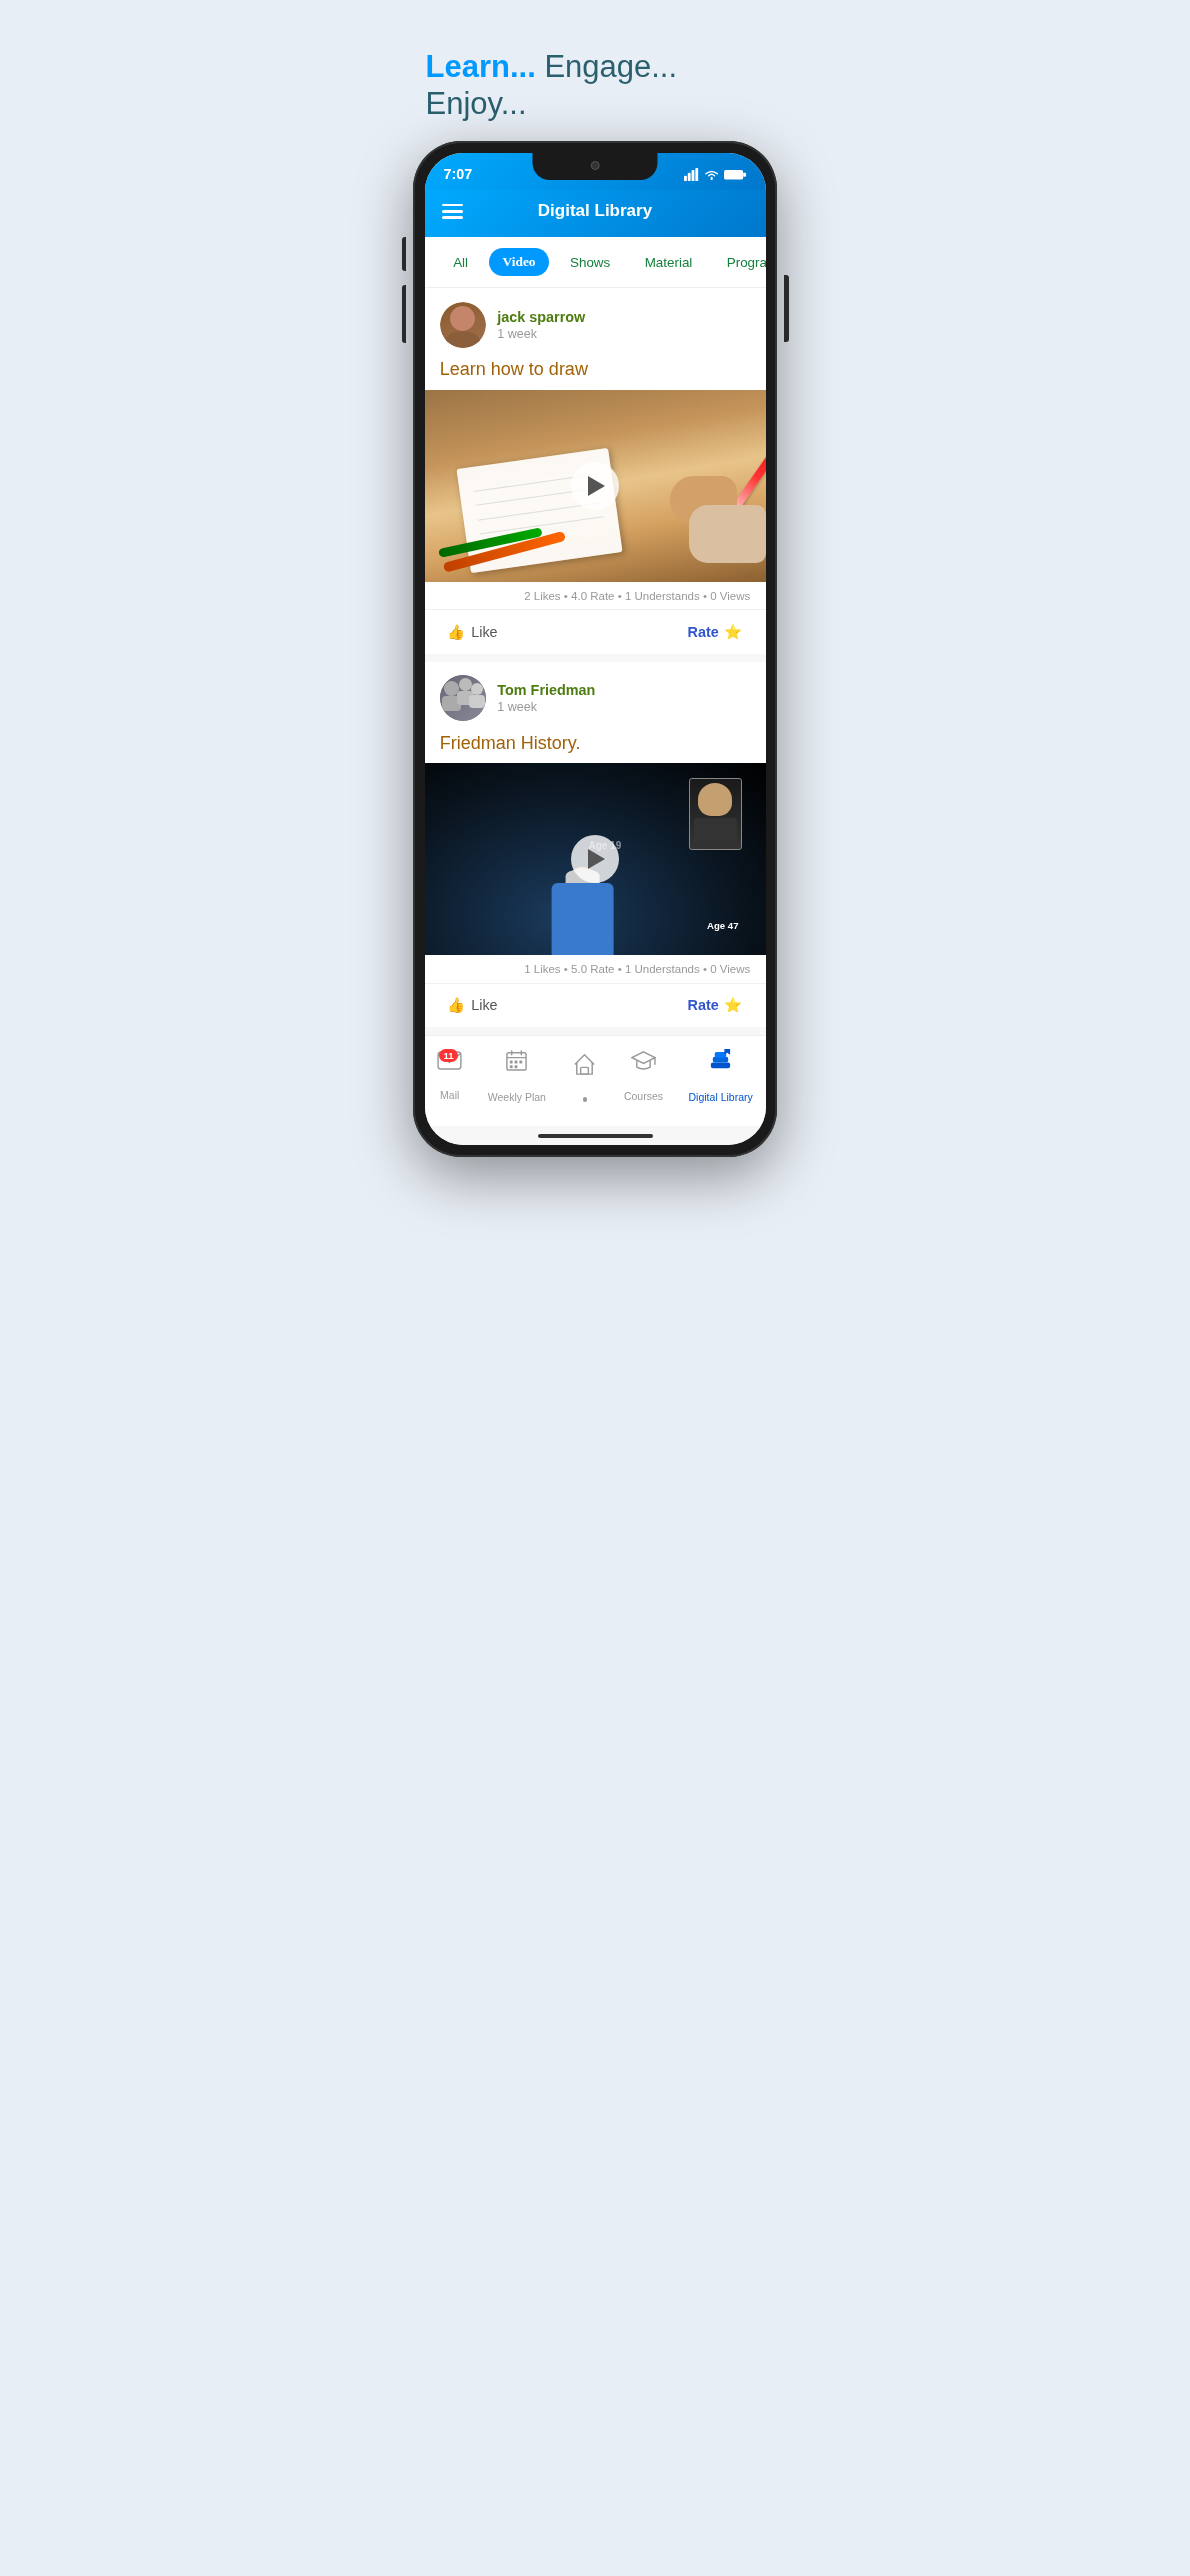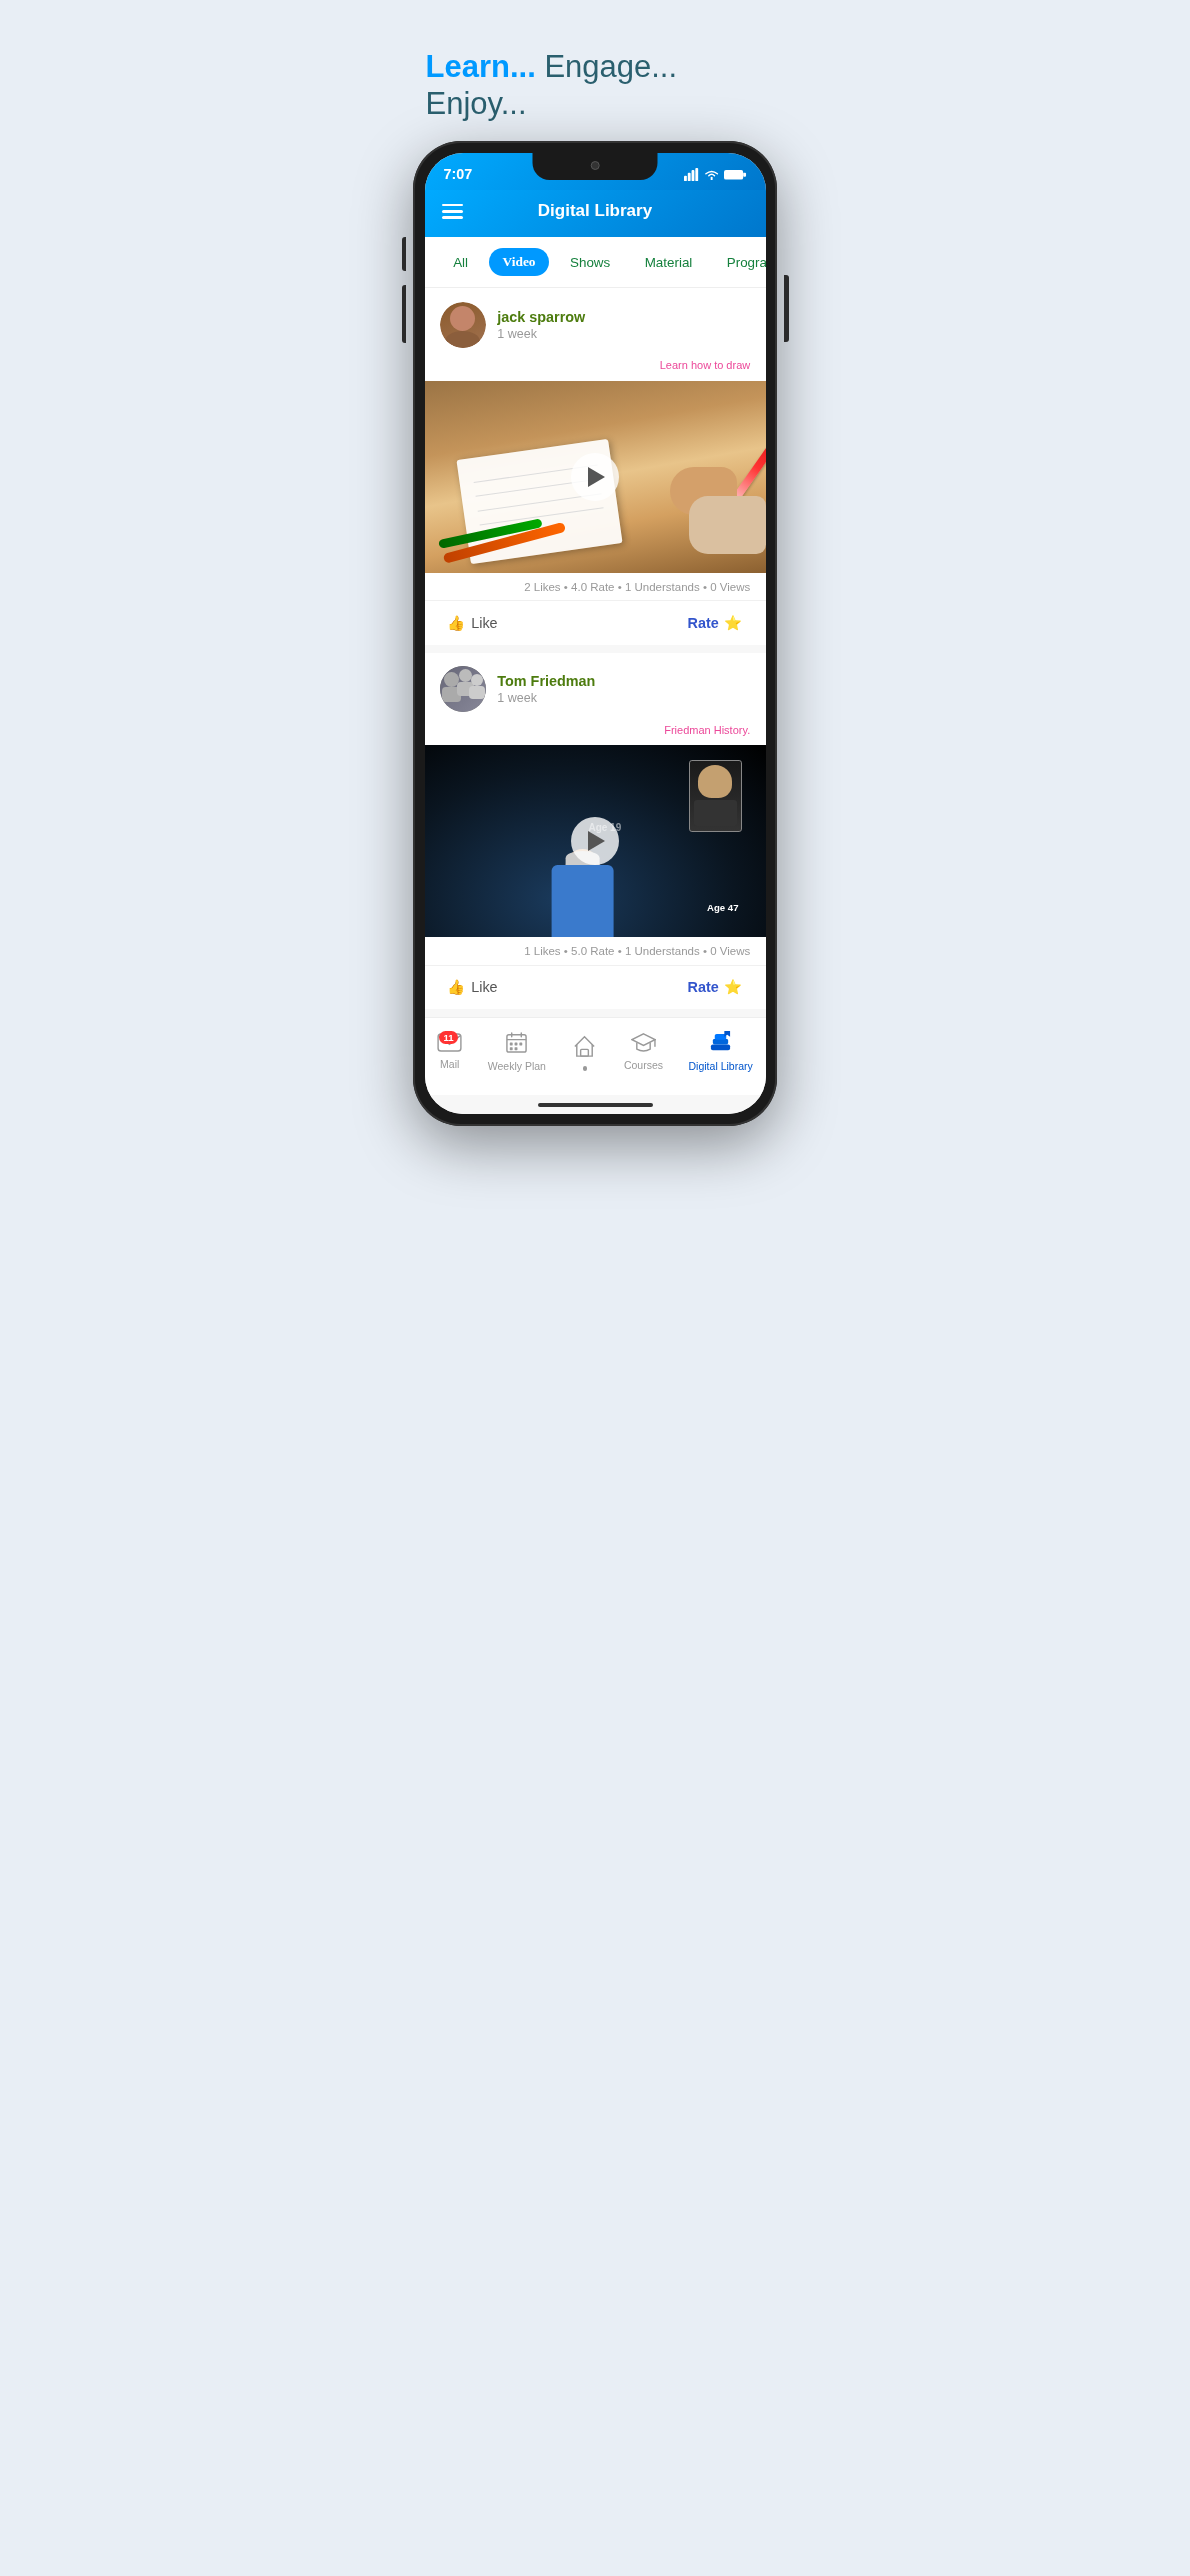--- a/index.html
+++ b/index.html
@@ -210,23 +210,22 @@
       text-align: center;
       overflow: hidden;
     }
 
     .post-meta { flex: 1; }
     .post-author { font-size: 14.4px; font-weight: 700; color: #4d7c0f; }
     .post-time { font-size: 12.5px; color: #999; margin-top: 1.9px; }
 
     .post-description {
       padding: 3.8px 15.3px 9.6px;
-      font-size: 11px;
-      color: #ec4899;
-      text-align: right;
+      font-size: 18px;
+      color: #a16207;
     }
 
     .post-video {
       width: 100%;
       height: 192px;
       position: relative;
       overflow: hidden;
       cursor: pointer;
     }
 
@@ -288,21 +287,21 @@
       padding: 9.6px 0 19px;
       display: flex;
       justify-content: space-around;
       align-items: center;
     }
 
     .nav-item {
       display: flex;
       flex-direction: column;
       align-items: center;
-      gap: 1px;
+      gap: 14px;
       cursor: pointer;
       padding: 3.8px 11.5px;
       position: relative;
     }
 
     .nav-label {
       font-size: 10.5px;
       color: #999;
     }
     .nav-item.active .nav-label {

